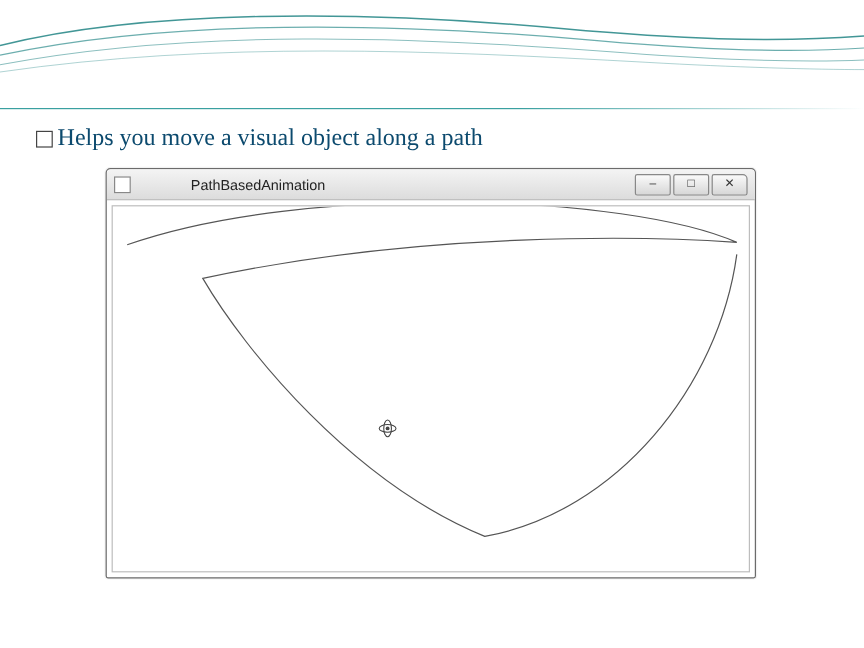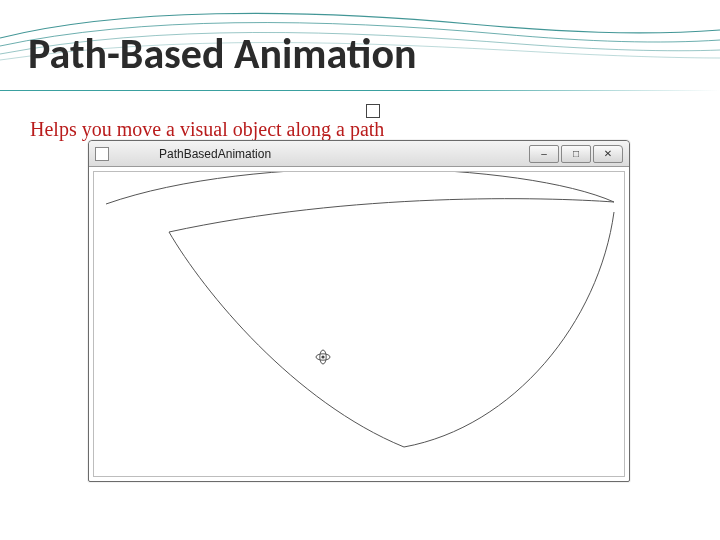--- a/index.html
+++ b/index.html
@@ -46,24 +46,23 @@
     width: 720px;
     height: 1px;
     background: linear-gradient(to right, #3aa0a0 0%, #3aa0a0 60%, rgba(58,160,160,0) 100%);
   }
 
   .bullet-row {
     position: absolute;
     left: 30px;
     top: 104px;
     display: flex;
-    align-items: flex-end;
+    align-items: center;
     font-size: 20px;
-    color: #b91c1c;
-    flex-direction: column;
+    color: #0c4a6e;
   }
   .bullet-box {
     width: 14px;
     height: 14px;
     border: 1.5px solid #444;
     margin-right: 4px;
     display: inline-block;
     box-sizing: border-box;
   }
 
@@ -166,21 +165,20 @@
 
 <div class="slide">
 
   <svg class="top-waves" viewBox="0 0 720 70" preserveAspectRatio="none">
     <path d="M0,38 C120,8 300,8 470,24 C560,32 640,36 720,30" stroke="#2e8b8b" stroke-width="1.2" fill="none" opacity="0.9"></path>
     <path d="M0,46 C140,16 320,18 500,34 C590,42 660,44 720,40" stroke="#2e8b8b" stroke-width="1" fill="none" opacity="0.7"></path>
     <path d="M0,54 C160,24 340,30 520,44 C600,50 670,52 720,50" stroke="#2e8b8b" stroke-width="0.9" fill="none" opacity="0.55"></path>
     <path d="M0,60 C180,34 360,42 540,52 C610,56 680,58 720,58" stroke="#2e8b8b" stroke-width="0.8" fill="none" opacity="0.4"></path>
   </svg>
 
-  <div class="title">Path-Based Animation</div>
   <div class="title-underline"></div>
 
   <div class="bullet-row">
     <span class="bullet-box"></span>
     <span>Helps you move a visual object along a path</span>
   </div>
 
   <div class="win-frame">
     <div class="win-titlebar">
       <span class="win-sysicon"></span>

